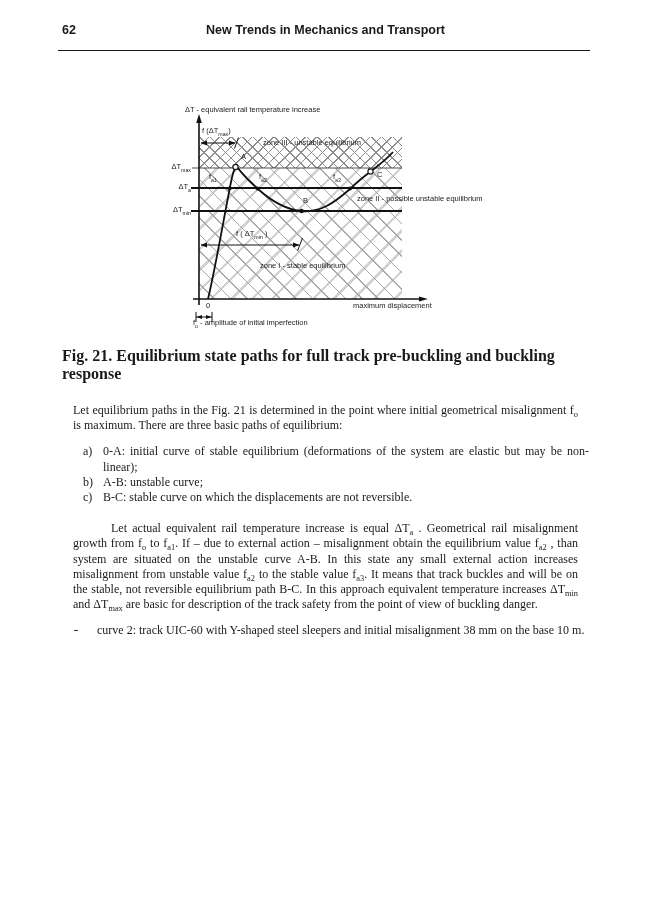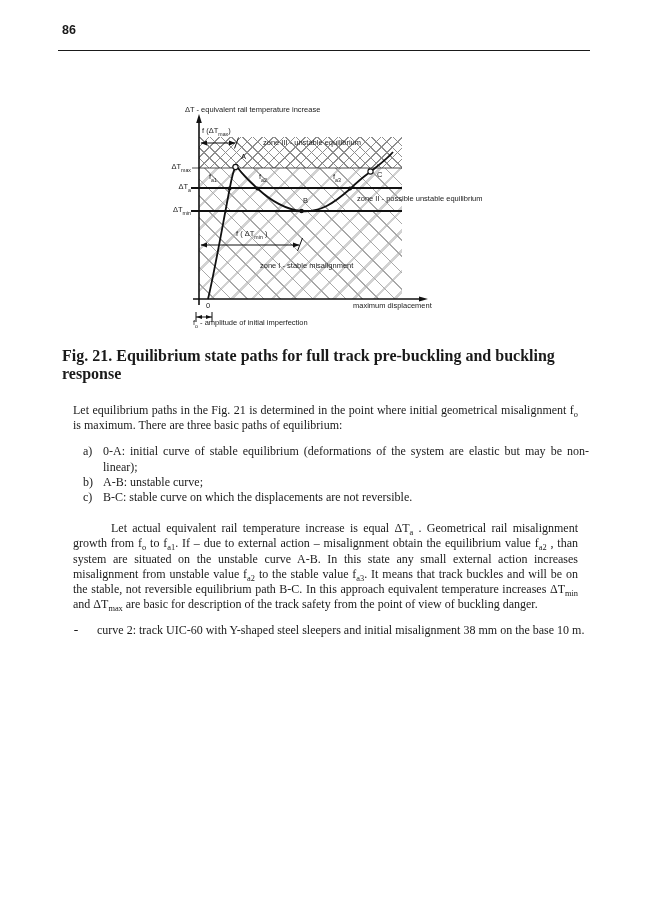--- a/index.html
+++ b/index.html
@@ -39,21 +39,22 @@
   .li{position:relative;padding-left:41px;text-align:justify;}
   .li .mk{position:absolute;left:21px;}
   .lidash{position:relative;padding-left:35px;text-align:justify;}
   .lidash .mk{position:absolute;left:12px;}
 </style>
 </head>
 <body>
 
 <div id="page">
 
-  <div class="pagenum">86</div>
+  <div class="pagenum">62</div>
+  <div class="htitle">New Trends in Mechanics and Transport</div>
   <div class="hrule"></div>
 
   <div id="fig">
     <div class="hatch hz3"></div>
     <div class="hatch hz2"></div>
     <div class="hatch hz1"></div>
 
     <svg id="figsvg" width="334" height="234" viewBox="0 0 334 234">
 
       <line x1="27" y1="63" x2="237" y2="63" stroke="#3a3a3a" stroke-width="0.9"></line>
@@ -115,21 +116,21 @@
     <div class="flabel ylab" style="left:0;top:58px">ΔT<sub>max</sub></div>
     <div class="flabel" style="left:44px;top:68px">f<sub>a1</sub></div>
     <div class="flabel" style="left:94px;top:68px">f<sub>a2</sub></div>
     <div class="flabel" style="left:168px;top:68px">f<sub>a3</sub></div>
     <div class="flabel" style="left:212px;top:66px">C</div>
     <div class="flabel ylab" style="left:0;top:78px">ΔT<sub>a</sub></div>
     <div class="flabel" style="left:138px;top:92px">B</div>
     <div class="flabel" style="left:192px;top:90px">zone II - possible unstable equilibrium</div>
     <div class="flabel ylab" style="left:0;top:101px">ΔT<sub>min</sub></div>
     <div class="flabel" style="left:71px;top:125px">f ( ΔT<sub>min</sub> )</div>
-    <div class="flabel" style="left:95px;top:157px">zone I - stable misalignment</div>
+    <div class="flabel" style="left:95px;top:157px">zone I - stable equilibrium</div>
     <div class="flabel" style="left:41px;top:197px">0</div>
     <div class="flabel" style="left:188px;top:197px">maximum displacement</div>
     <div class="flabel" style="left:28px;top:214px">f<sub>o</sub> - amplitude of initial imperfection</div>
   </div>
 
   <div class="caption">Fig. 21. Equilibrium state paths for full track pre-buckling and buckling response</div>
 
   <div class="bodytxt">
     <p>Let equilibrium paths in the Fig. 21 is determined in the point where initial geometrical misalignment f<sub>o</sub> is maximum. There are three basic paths of equilibrium:</p>
     <div class="li">

